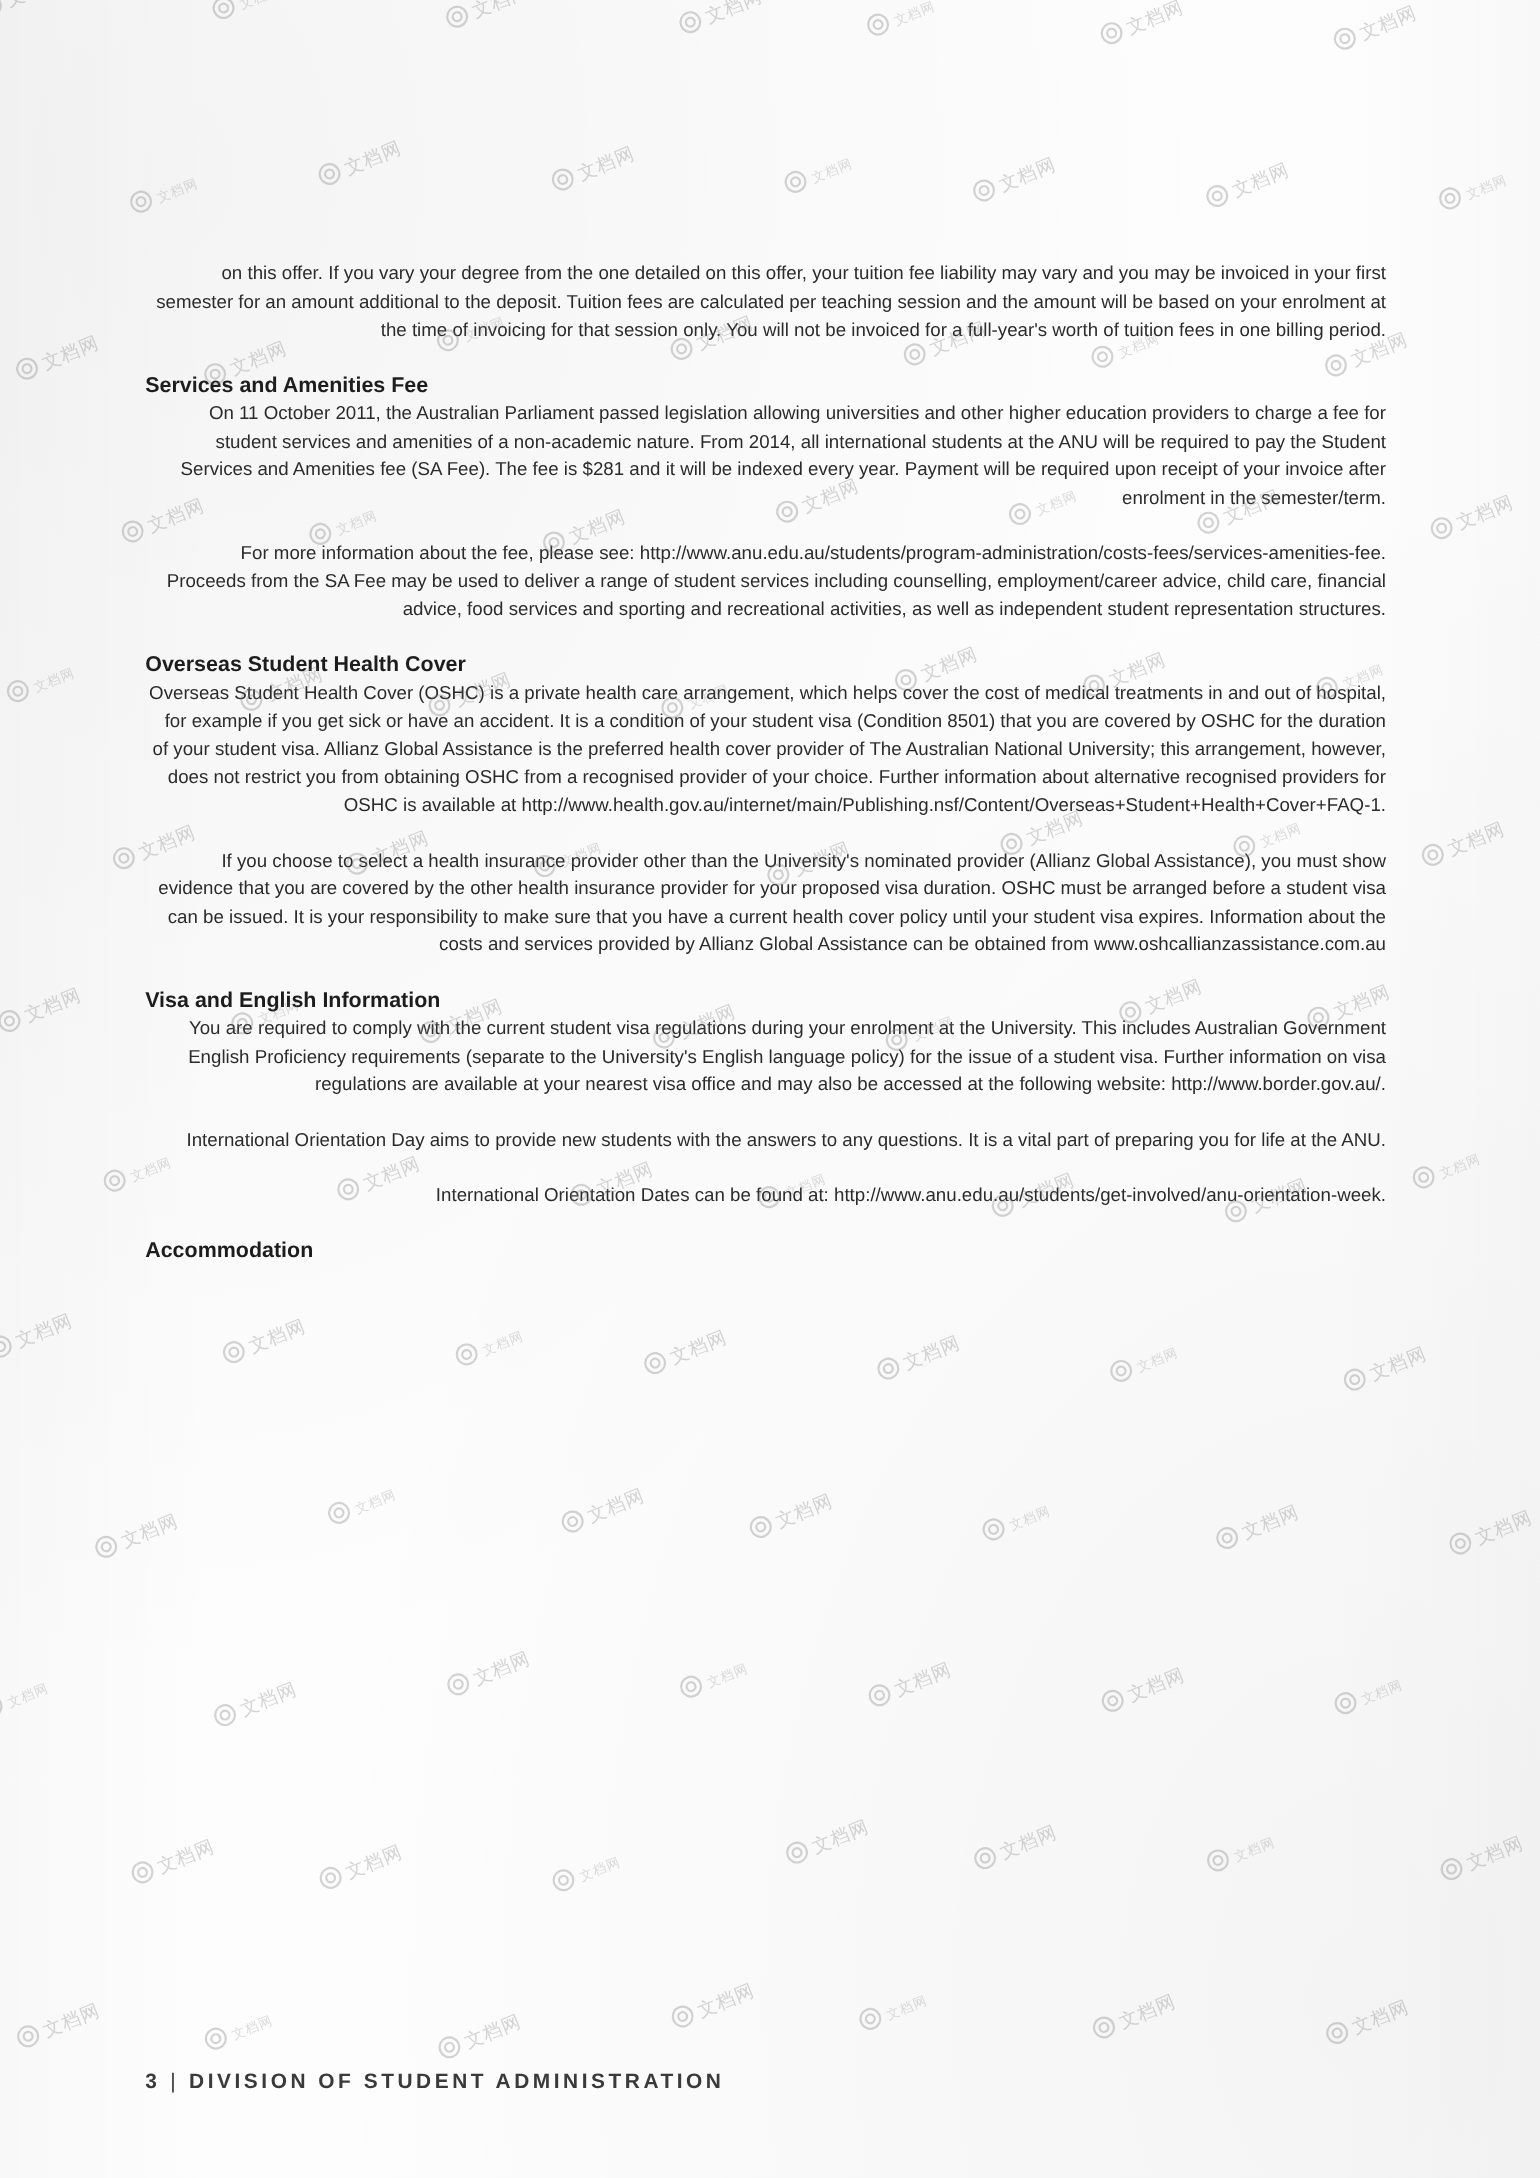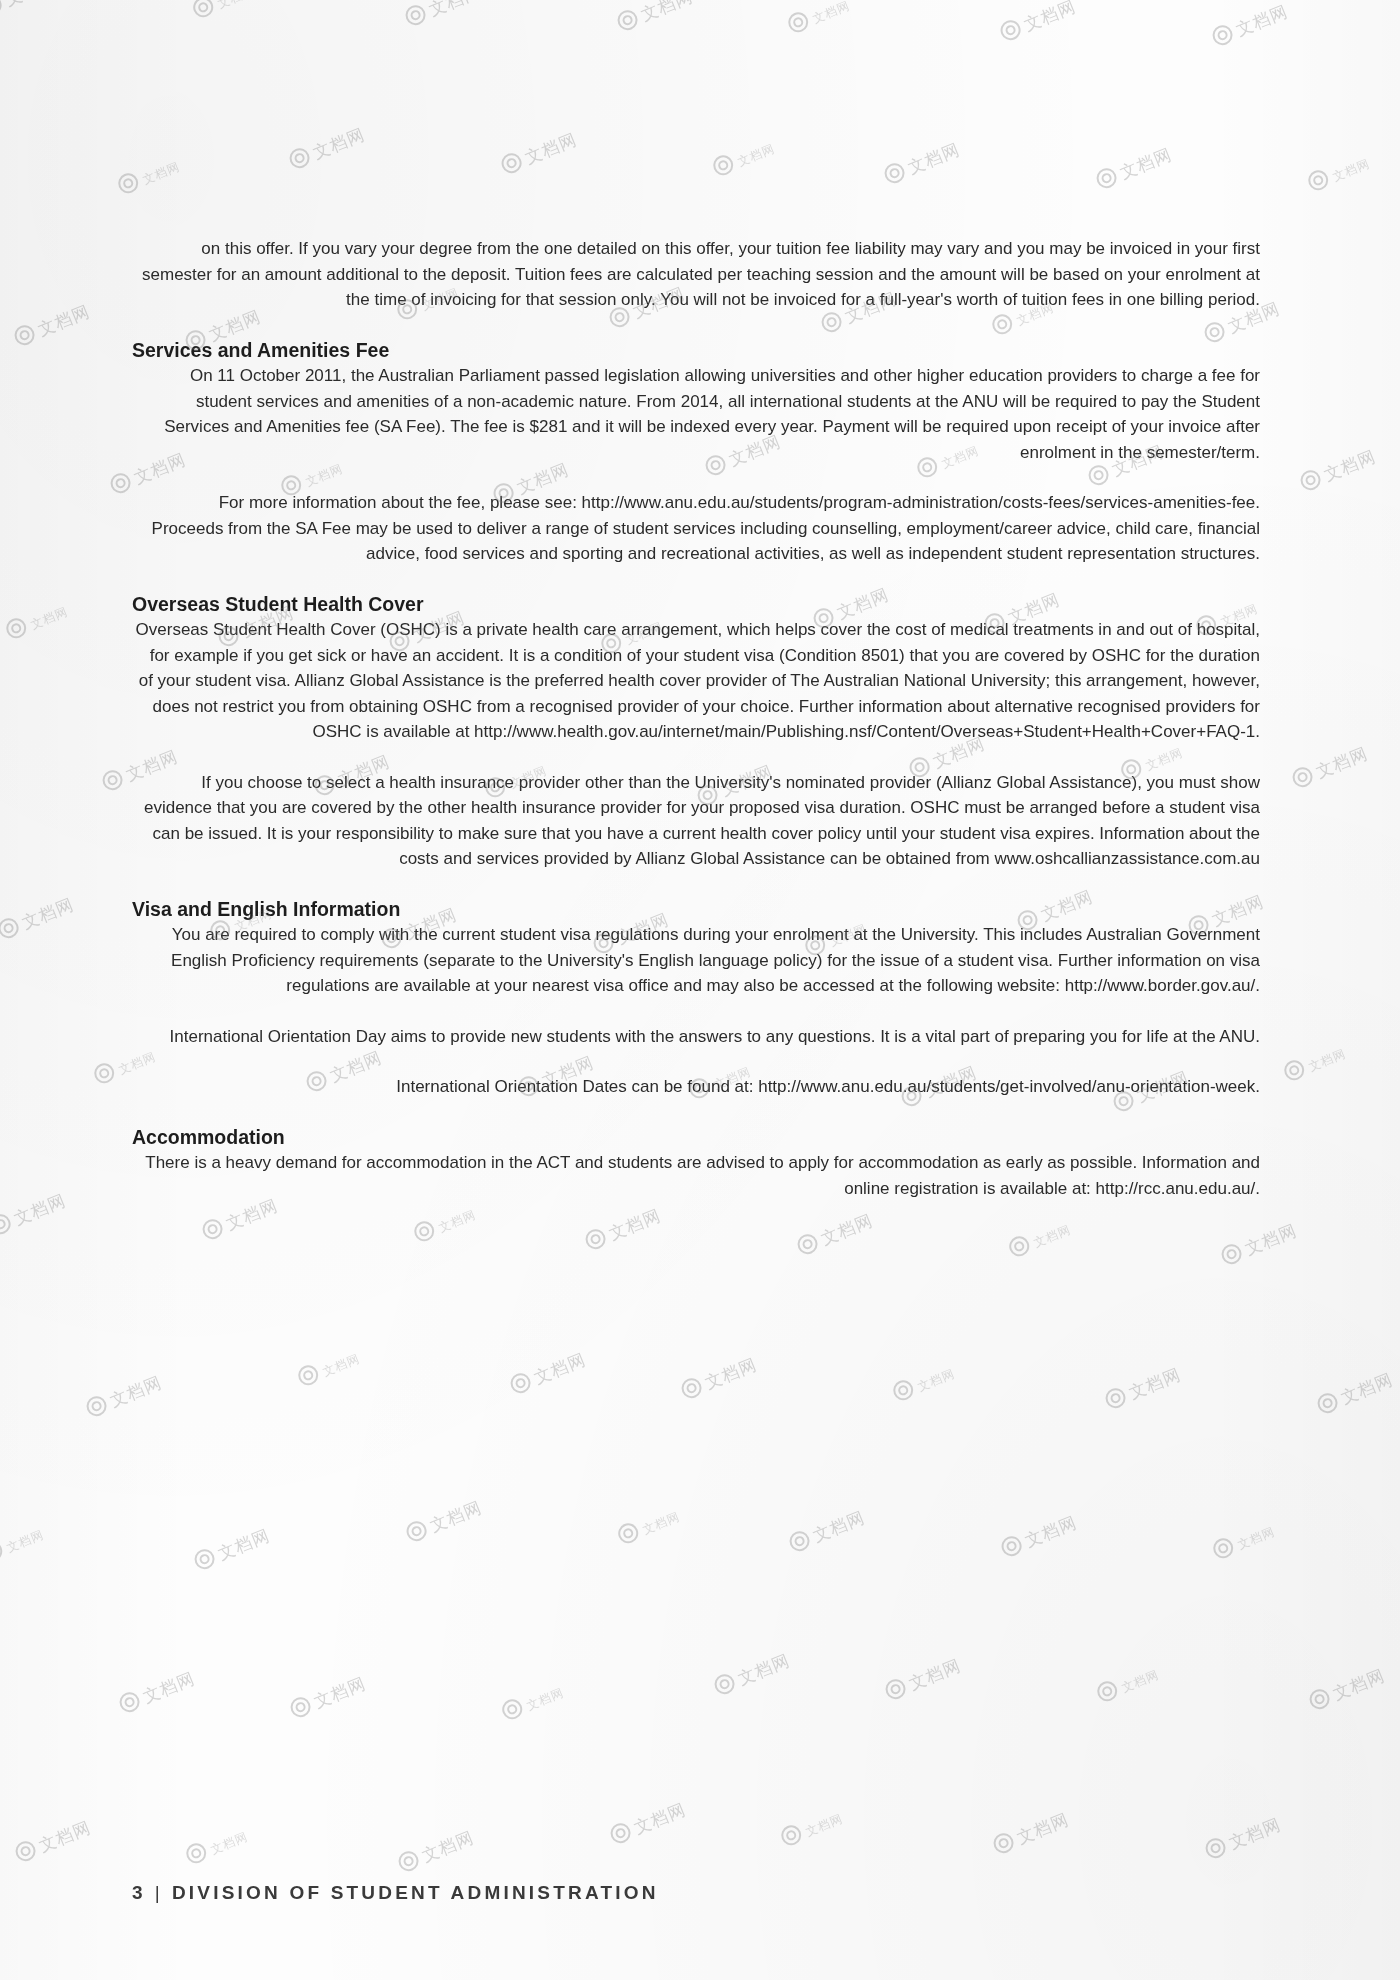--- a/index.html
+++ b/index.html
@@ -239,21 +239,20 @@
       <p class="para tight">You are required to comply with the current student visa regulations during your enrolment at the University. This includes Australian Government English Proficiency requirements (separate to the University's English language policy) for the issue of a student visa. Further information on visa regulations are available at your nearest visa office and may also be accessed at the following website: http://www.border.gov.au/.</p>
     </div>
 
     <div class="section">
       <p class="para">International Orientation Day aims to provide new students with the answers to  any questions. It is a vital part of preparing you for life at the ANU.</p>
       <p class="para tight">International Orientation Dates can be found at: http://www.anu.edu.au/students/get-involved/anu-orientation-week.</p>
     </div>
 
     <div class="section">
       <h3 class="head">Accommodation</h3>
-      <p class="para">There is a heavy demand for accommodation in the ACT and students are advised to apply for accommodation as early as possible. Information and online registration is available at: http://rcc.anu.edu.au/.</p>
     </div>
 
   </div>
 
   <div id="footer">
     <span>3</span><span class="sep">|</span><span>DIVISION OF STUDENT ADMINISTRATION</span>
   </div>
 
 </div>
 

